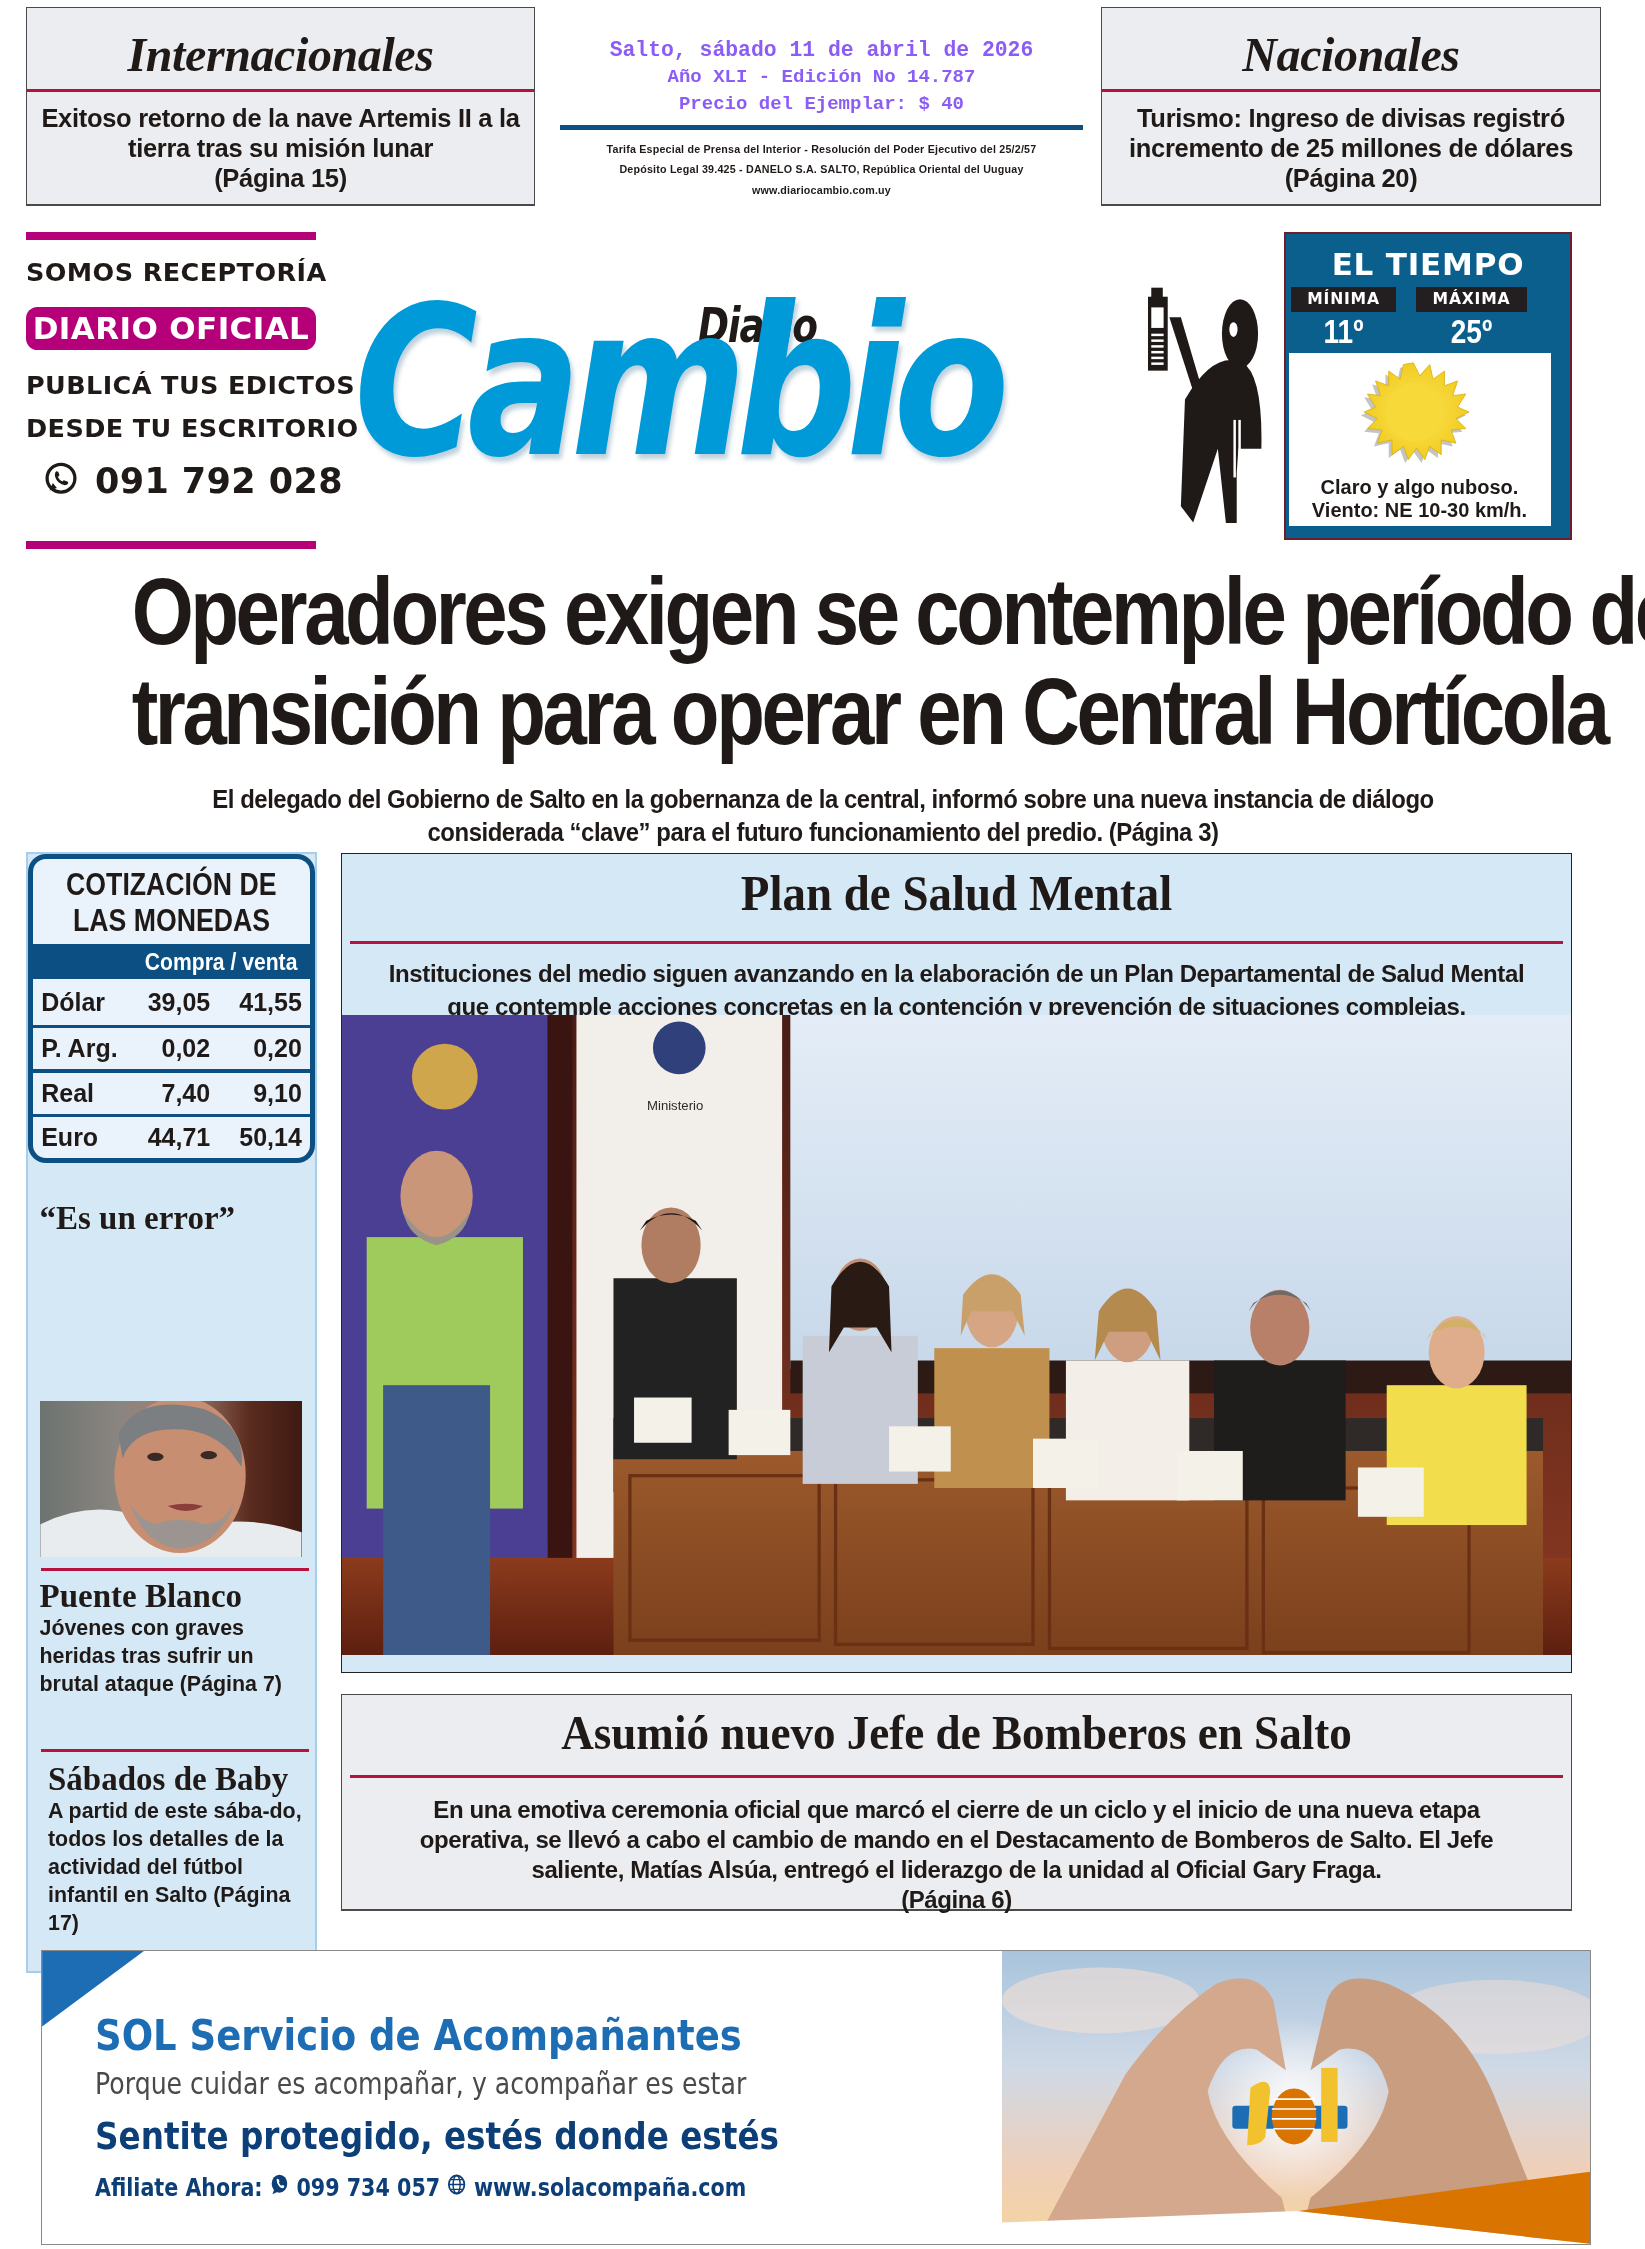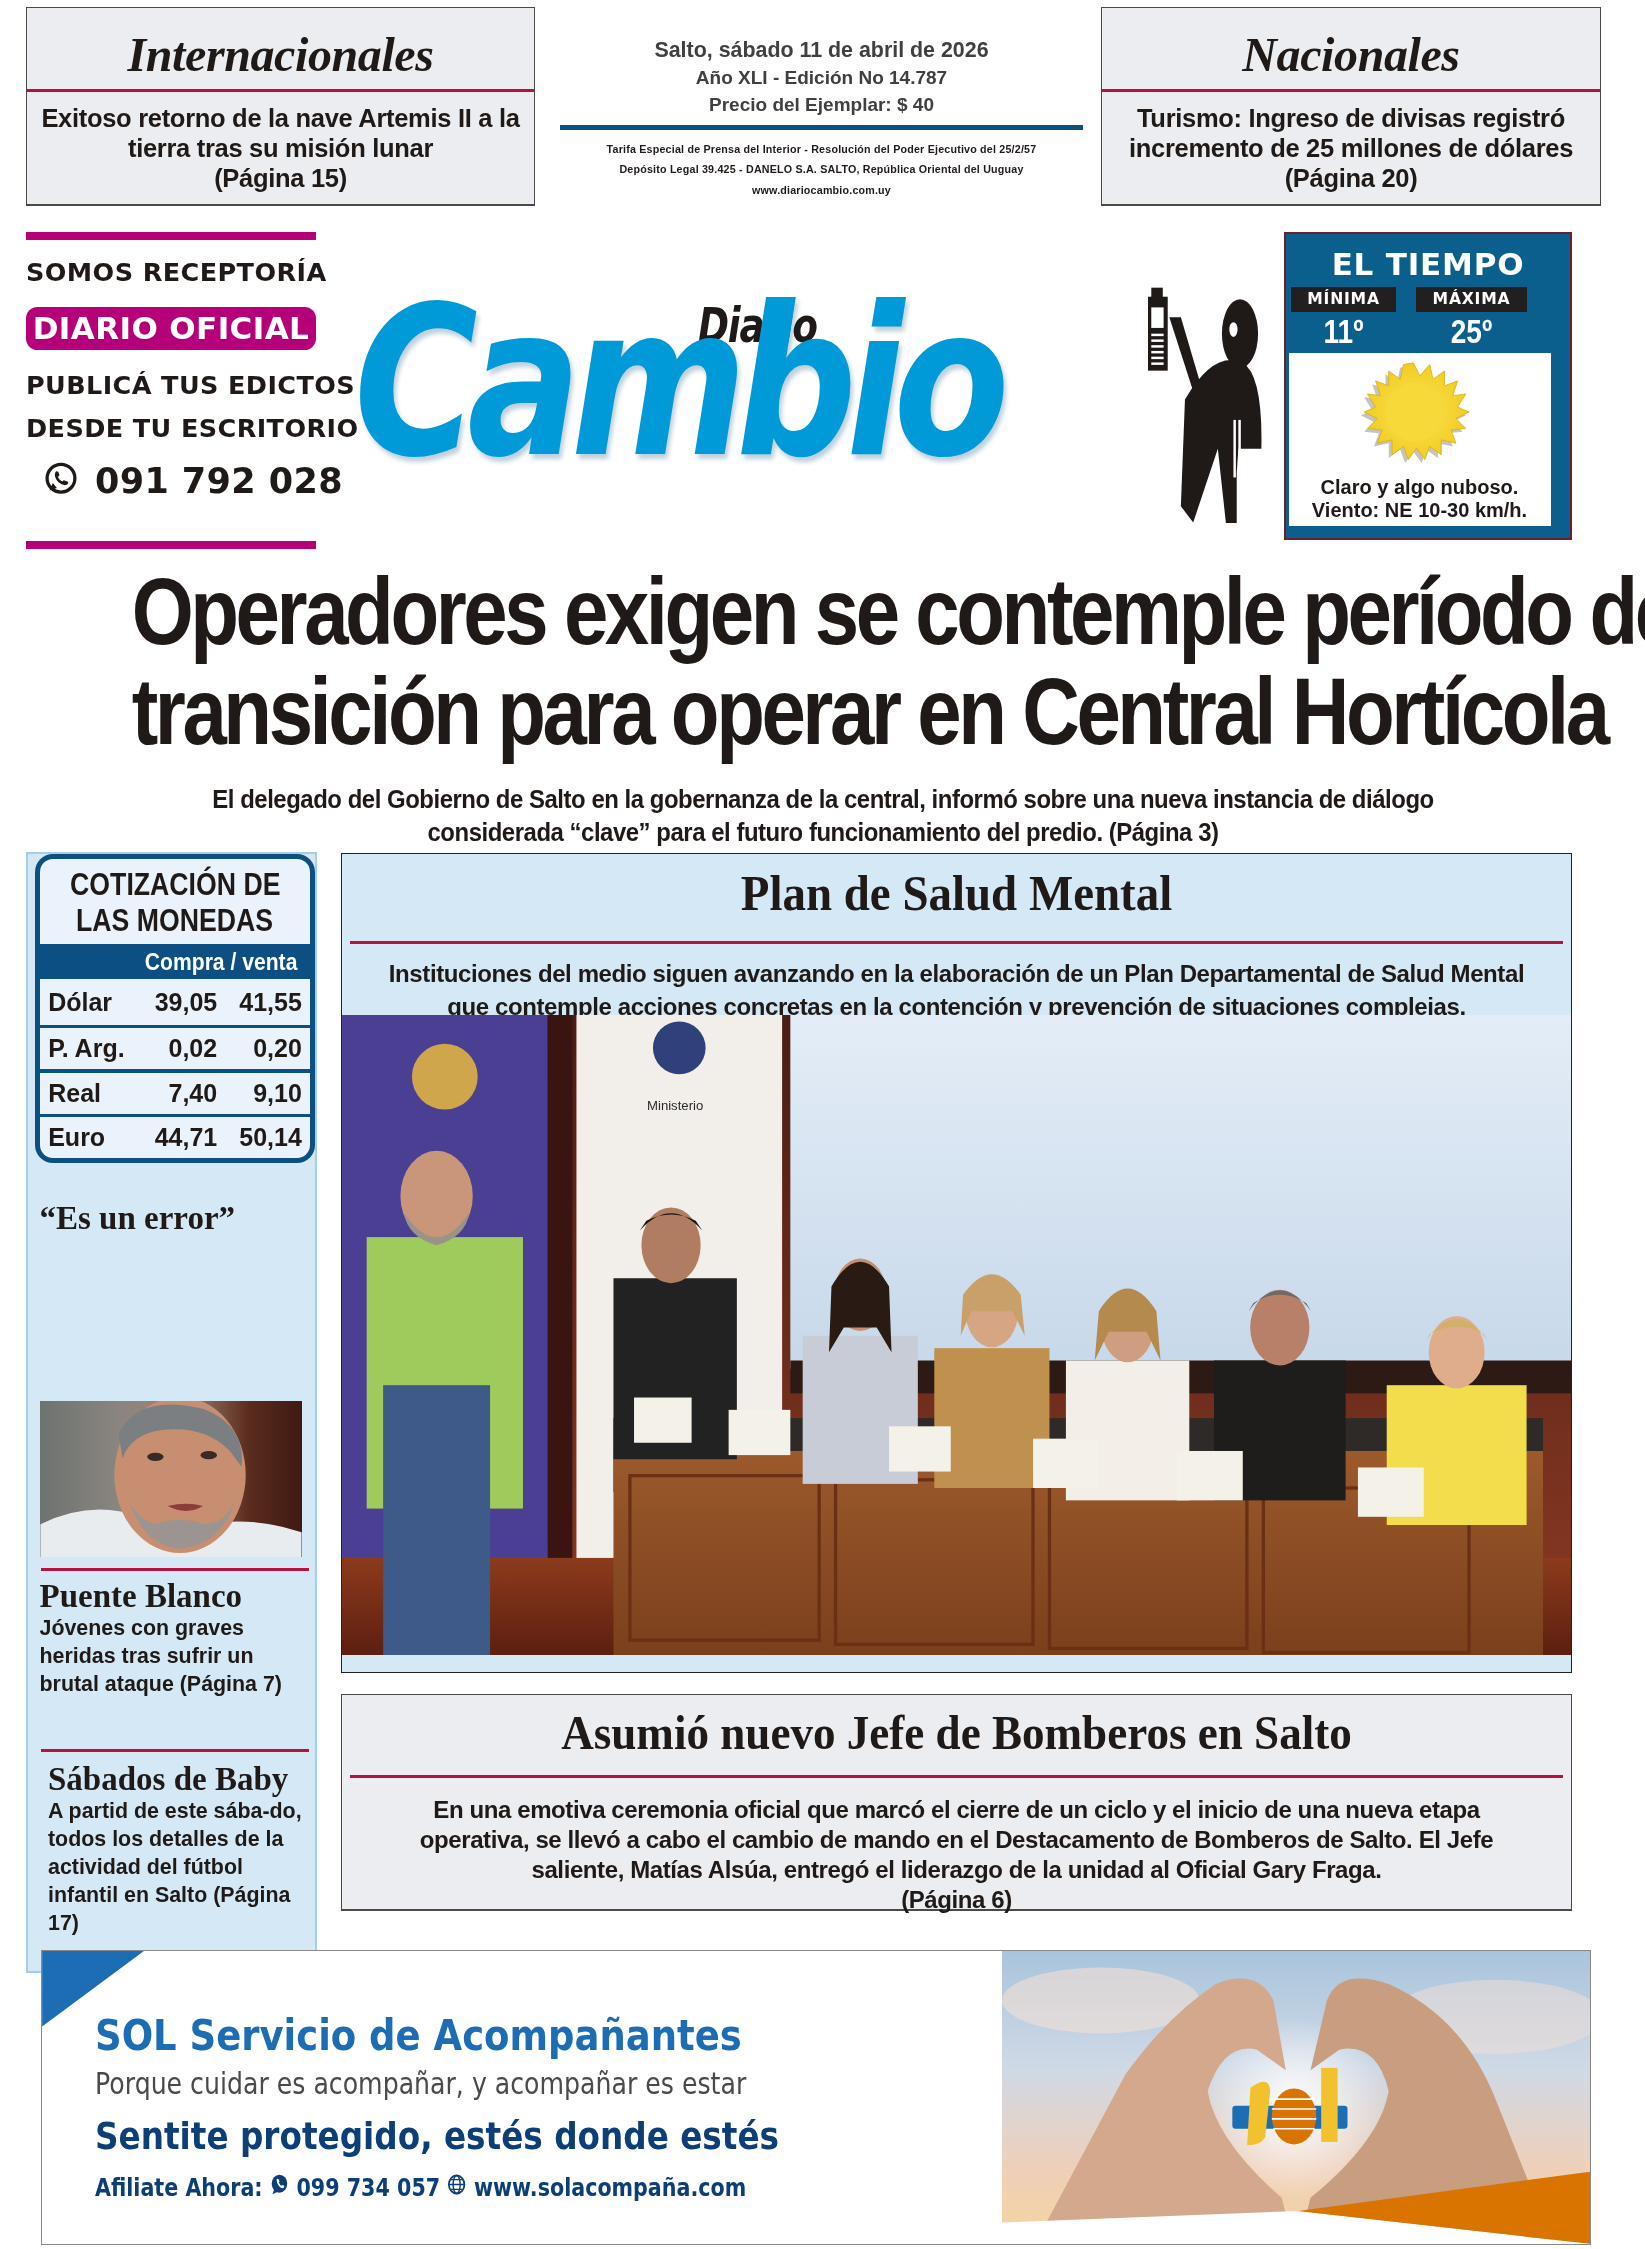--- a/index.html
+++ b/index.html
@@ -7,21 +7,21 @@
   body { position: relative; font-family: "Liberation Sans", sans-serif; color: #1f1a17; }
   .abs { position: absolute; }
 
   
   .sec-box { background: #ebedf0; border: 1.6px solid #4a4a4a; border-bottom-width: 2.5px; text-align: center; }
   .sec-title { font-family: "Liberation Serif", serif; font-style: italic; font-weight: bold; font-size: 48px; line-height: 1; color: #1f1a17; padding-top: 23px; height: 81px; letter-spacing: -0.4px; }
   .red-rule { height: 3.3px; background: #b5123f; }
   .sec-text { font-family: "Liberation Sans", sans-serif; font-weight: bold; font-size: 25.5px; line-height: 30px; padding: 11.5px 11.5px 0; color: #1f1a17; letter-spacing: -0.3px; }
 
   
-  .mast-info { text-align: center; font-family: Liberation Sans, sans-serif; font-weight: bold; color: #404040; }
+  .mast-info { text-align: center; font-family: Liberation Mono, monospace; font-weight: bold; color: #8b5cf6; }
   .mast-info .l1 { font-size: 21.4px; line-height: 28px; }
   .mast-info .l2, .mast-info .l3 { font-size: 19px; line-height: 27px; }
   .blue-rule { height: 5.8px; background: #0b4f83; margin: 6.6px 0 8.2px; }
   .mast-small { font-family: "Liberation Sans", sans-serif; font-weight: bold; font-size: 10.7px; line-height: 20.6px; color: #1f1a17; text-align: center; letter-spacing: 0.2px; }
 
   
   .magenta-bar { height: 8.2px; background: #b5007a; }
   .promo-line { font-family: "DejaVu Sans", sans-serif; font-weight: bold; font-size: 26px; color: #1f1a17; letter-spacing: 0.4px; white-space: nowrap; }
   .oficial-pill { background: #b5007a; color: #fff; border-radius: 11.5px; font-family: "DejaVu Sans", sans-serif; font-weight: bold; font-size: 31px; text-align: center; line-height: 43px; letter-spacing: 0.4px; }
 
@@ -35,21 +35,21 @@
   .w-label { background: #231f20; color: #fff; font-family: "DejaVu Sans", sans-serif; font-weight: bold; font-size: 15.6px; text-align: center; line-height: 25px; letter-spacing: 0.8px; }
   .w-temp { color: #fff; font-family: "Liberation Sans", sans-serif; font-weight: bold; font-size: 33px; text-align: center; transform: scaleX(0.85); }
   .w-inner { background: #fff; }
   .w-desc { font-family: "Liberation Sans", sans-serif; font-weight: bold; font-size: 20px; line-height: 25px; text-align: center; color: #1f1a17; }
 
   
   .headline { font-family: "Liberation Sans", sans-serif; font-weight: bold; font-size: 95px; line-height: 97px; letter-spacing: -4.1px; color: #1f1a17; text-align: center; transform: scaleX(0.84); transform-origin: center top; white-space: nowrap; }
   .subhead { font-family: "Liberation Sans", sans-serif; font-weight: bold; font-size: 26px; line-height: 33px; color: #1f1a17; text-align: center; transform: scaleX(0.92); transform-origin: center top; letter-spacing: -0.5px; }
 
   
-  .sidebar { background: #d5e8f6; border: 2.5px solid #a8cdea; padding-left: 7px; }
+  .sidebar { background: #d5e8f6; border: 2.5px solid #a8cdea; }
   .fx-box { background: #0b4f83; border-radius: 18px; padding: 5px; }
   .fx-head { background: #eaf3fb; border-radius: 13px 13px 0 0; text-align: center; font-family: "Liberation Sans", sans-serif; font-weight: bold; font-size: 31px; line-height: 36px; color: #1f1a17; padding: 8.2px 0 5px; transform-origin: center; }
   .fx-head span { display: inline-block; transform: scaleX(0.86); }
   .fx-sub { color: #fff; font-family: "Liberation Sans", sans-serif; font-weight: bold; font-size: 24px; text-align: right; padding: 5px 13px 5px 0; line-height: 25px; }
   .fx-sub span { display: inline-block; transform: scaleX(0.88); transform-origin: right center; }
   .fx-row { background: #eaf3fb; display: flex; align-items: center; height: 41px; margin-top: 3.3px; font-family: "Liberation Sans", sans-serif; font-weight: bold; font-size: 25px; color: #1f1a17; padding: 0 8.2px; }
   .fx-row:last-child { border-radius: 0 0 13px 13px; }
   .fx-row .c1 { width: 91px; }
   .fx-row .c2 { width: 78px; text-align: right; }
   .fx-row .c3 { flex: 1; text-align: right; }

